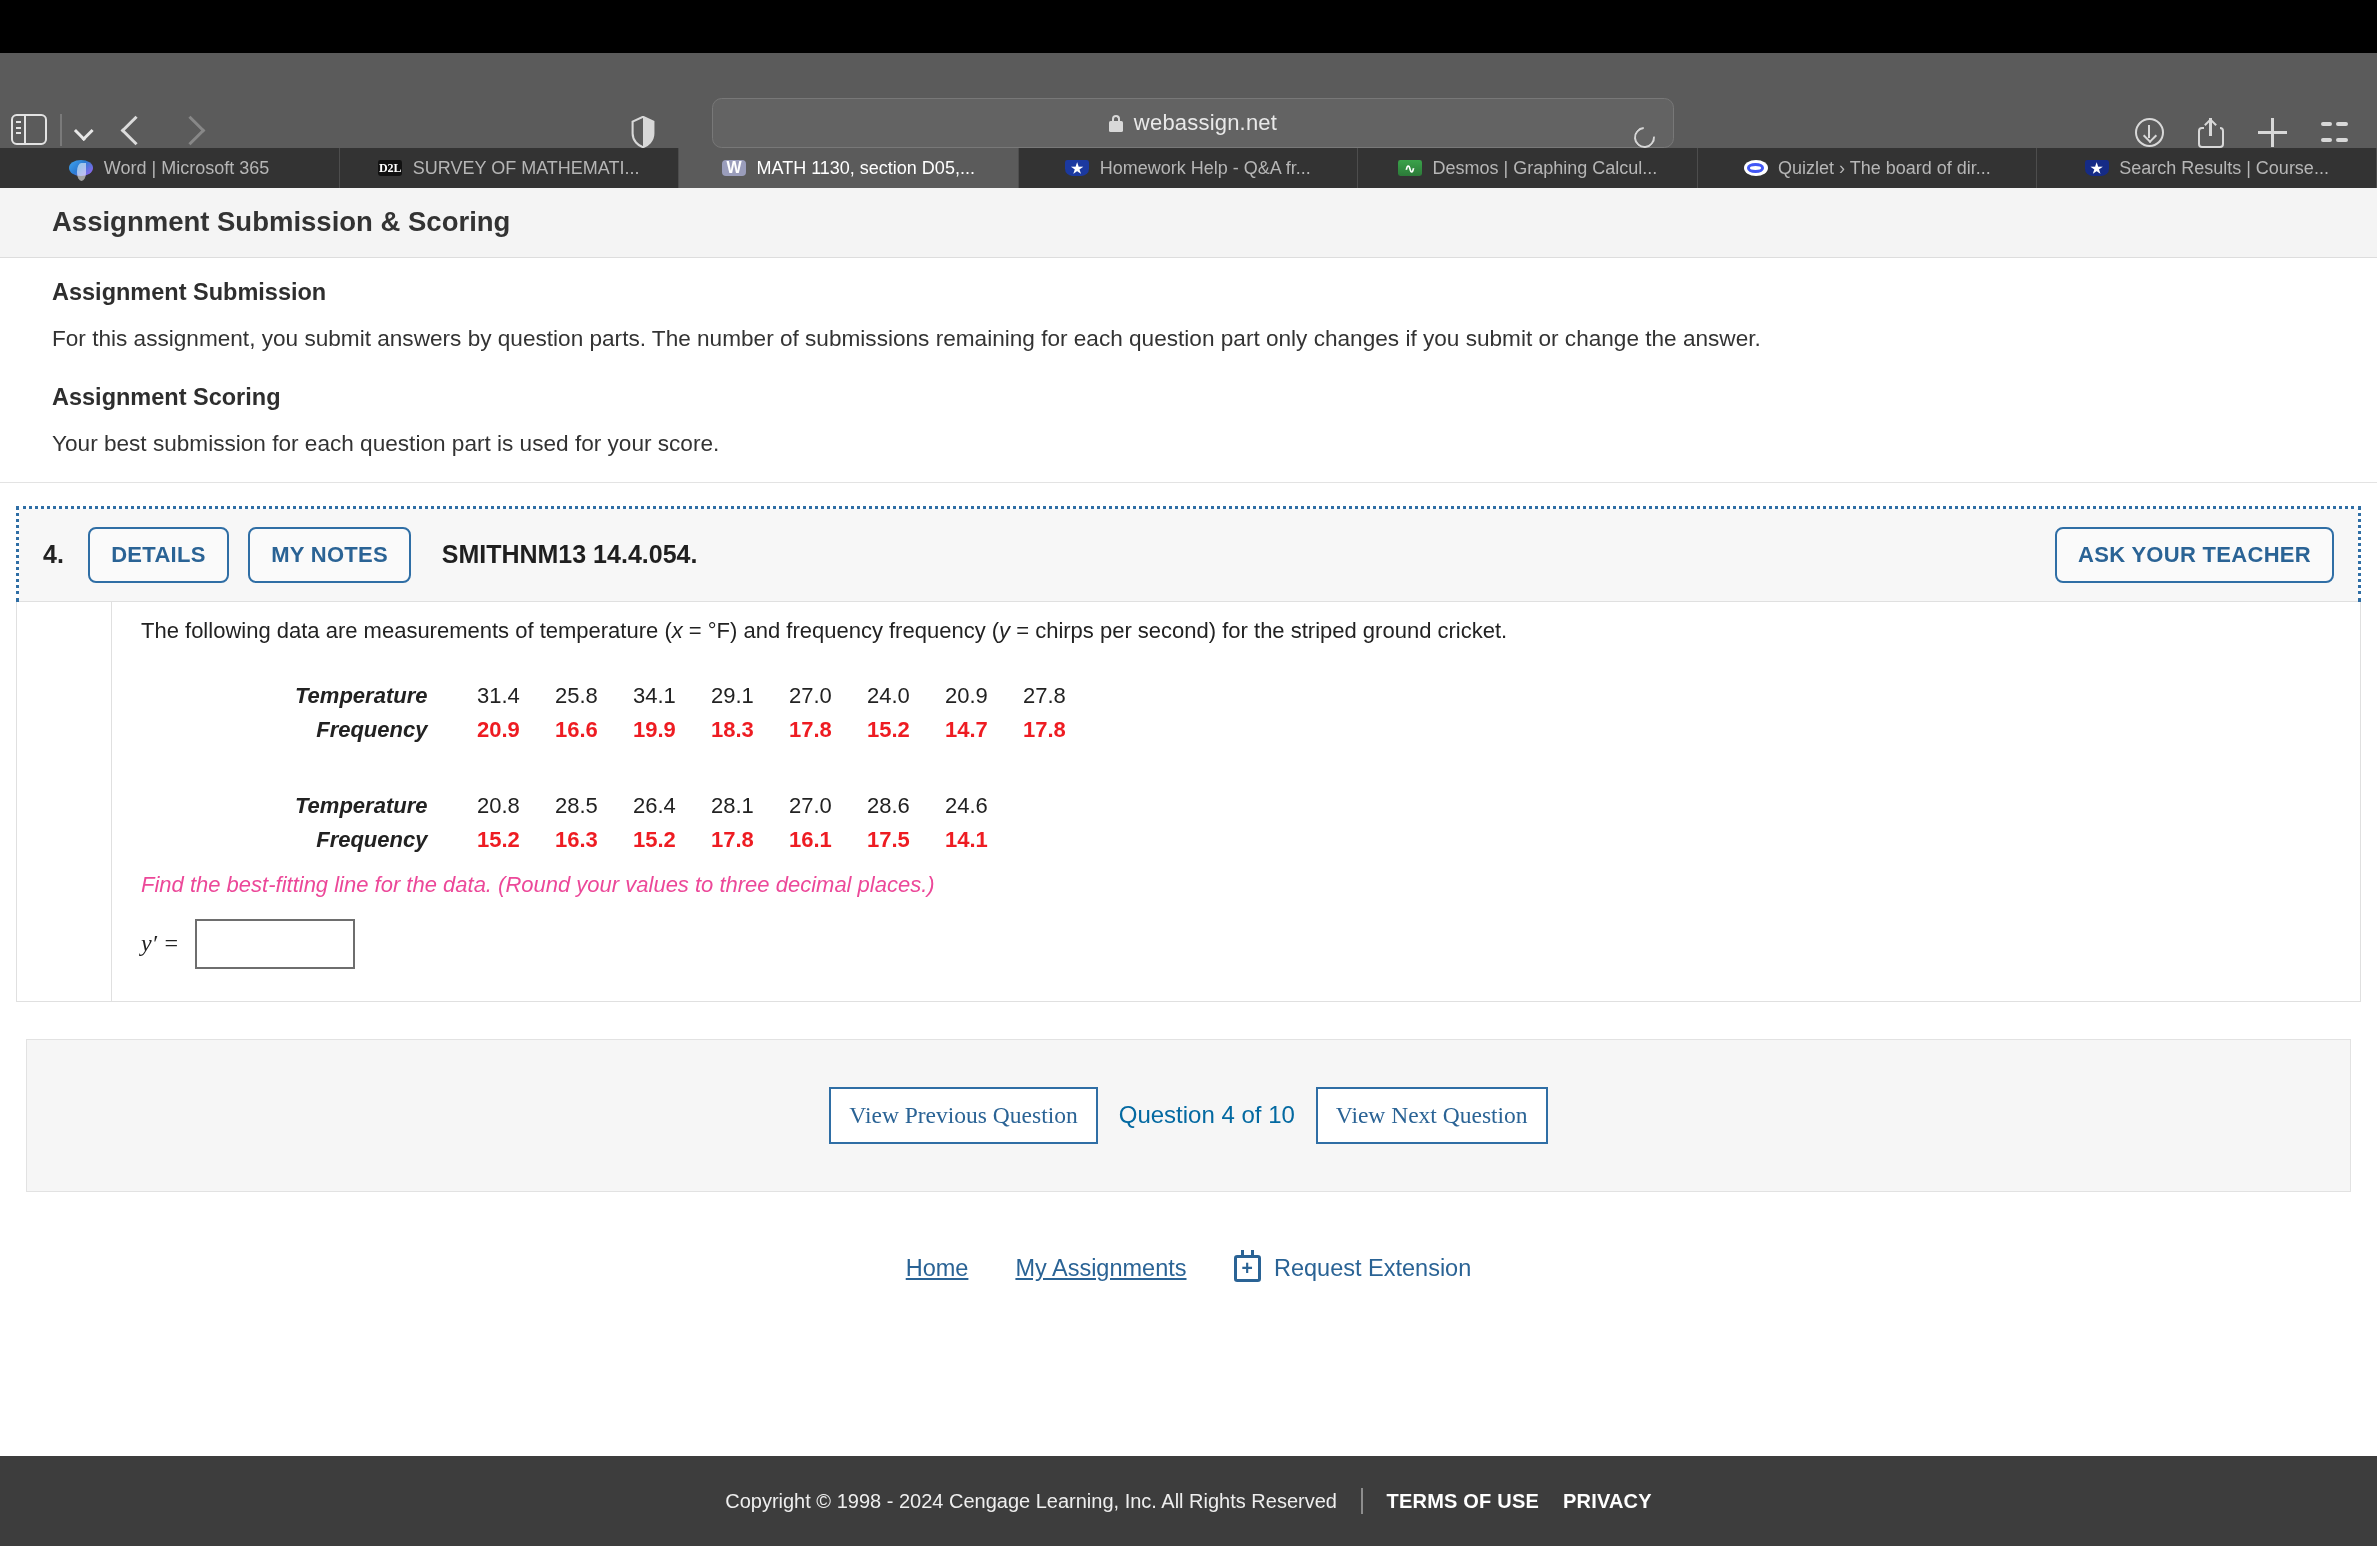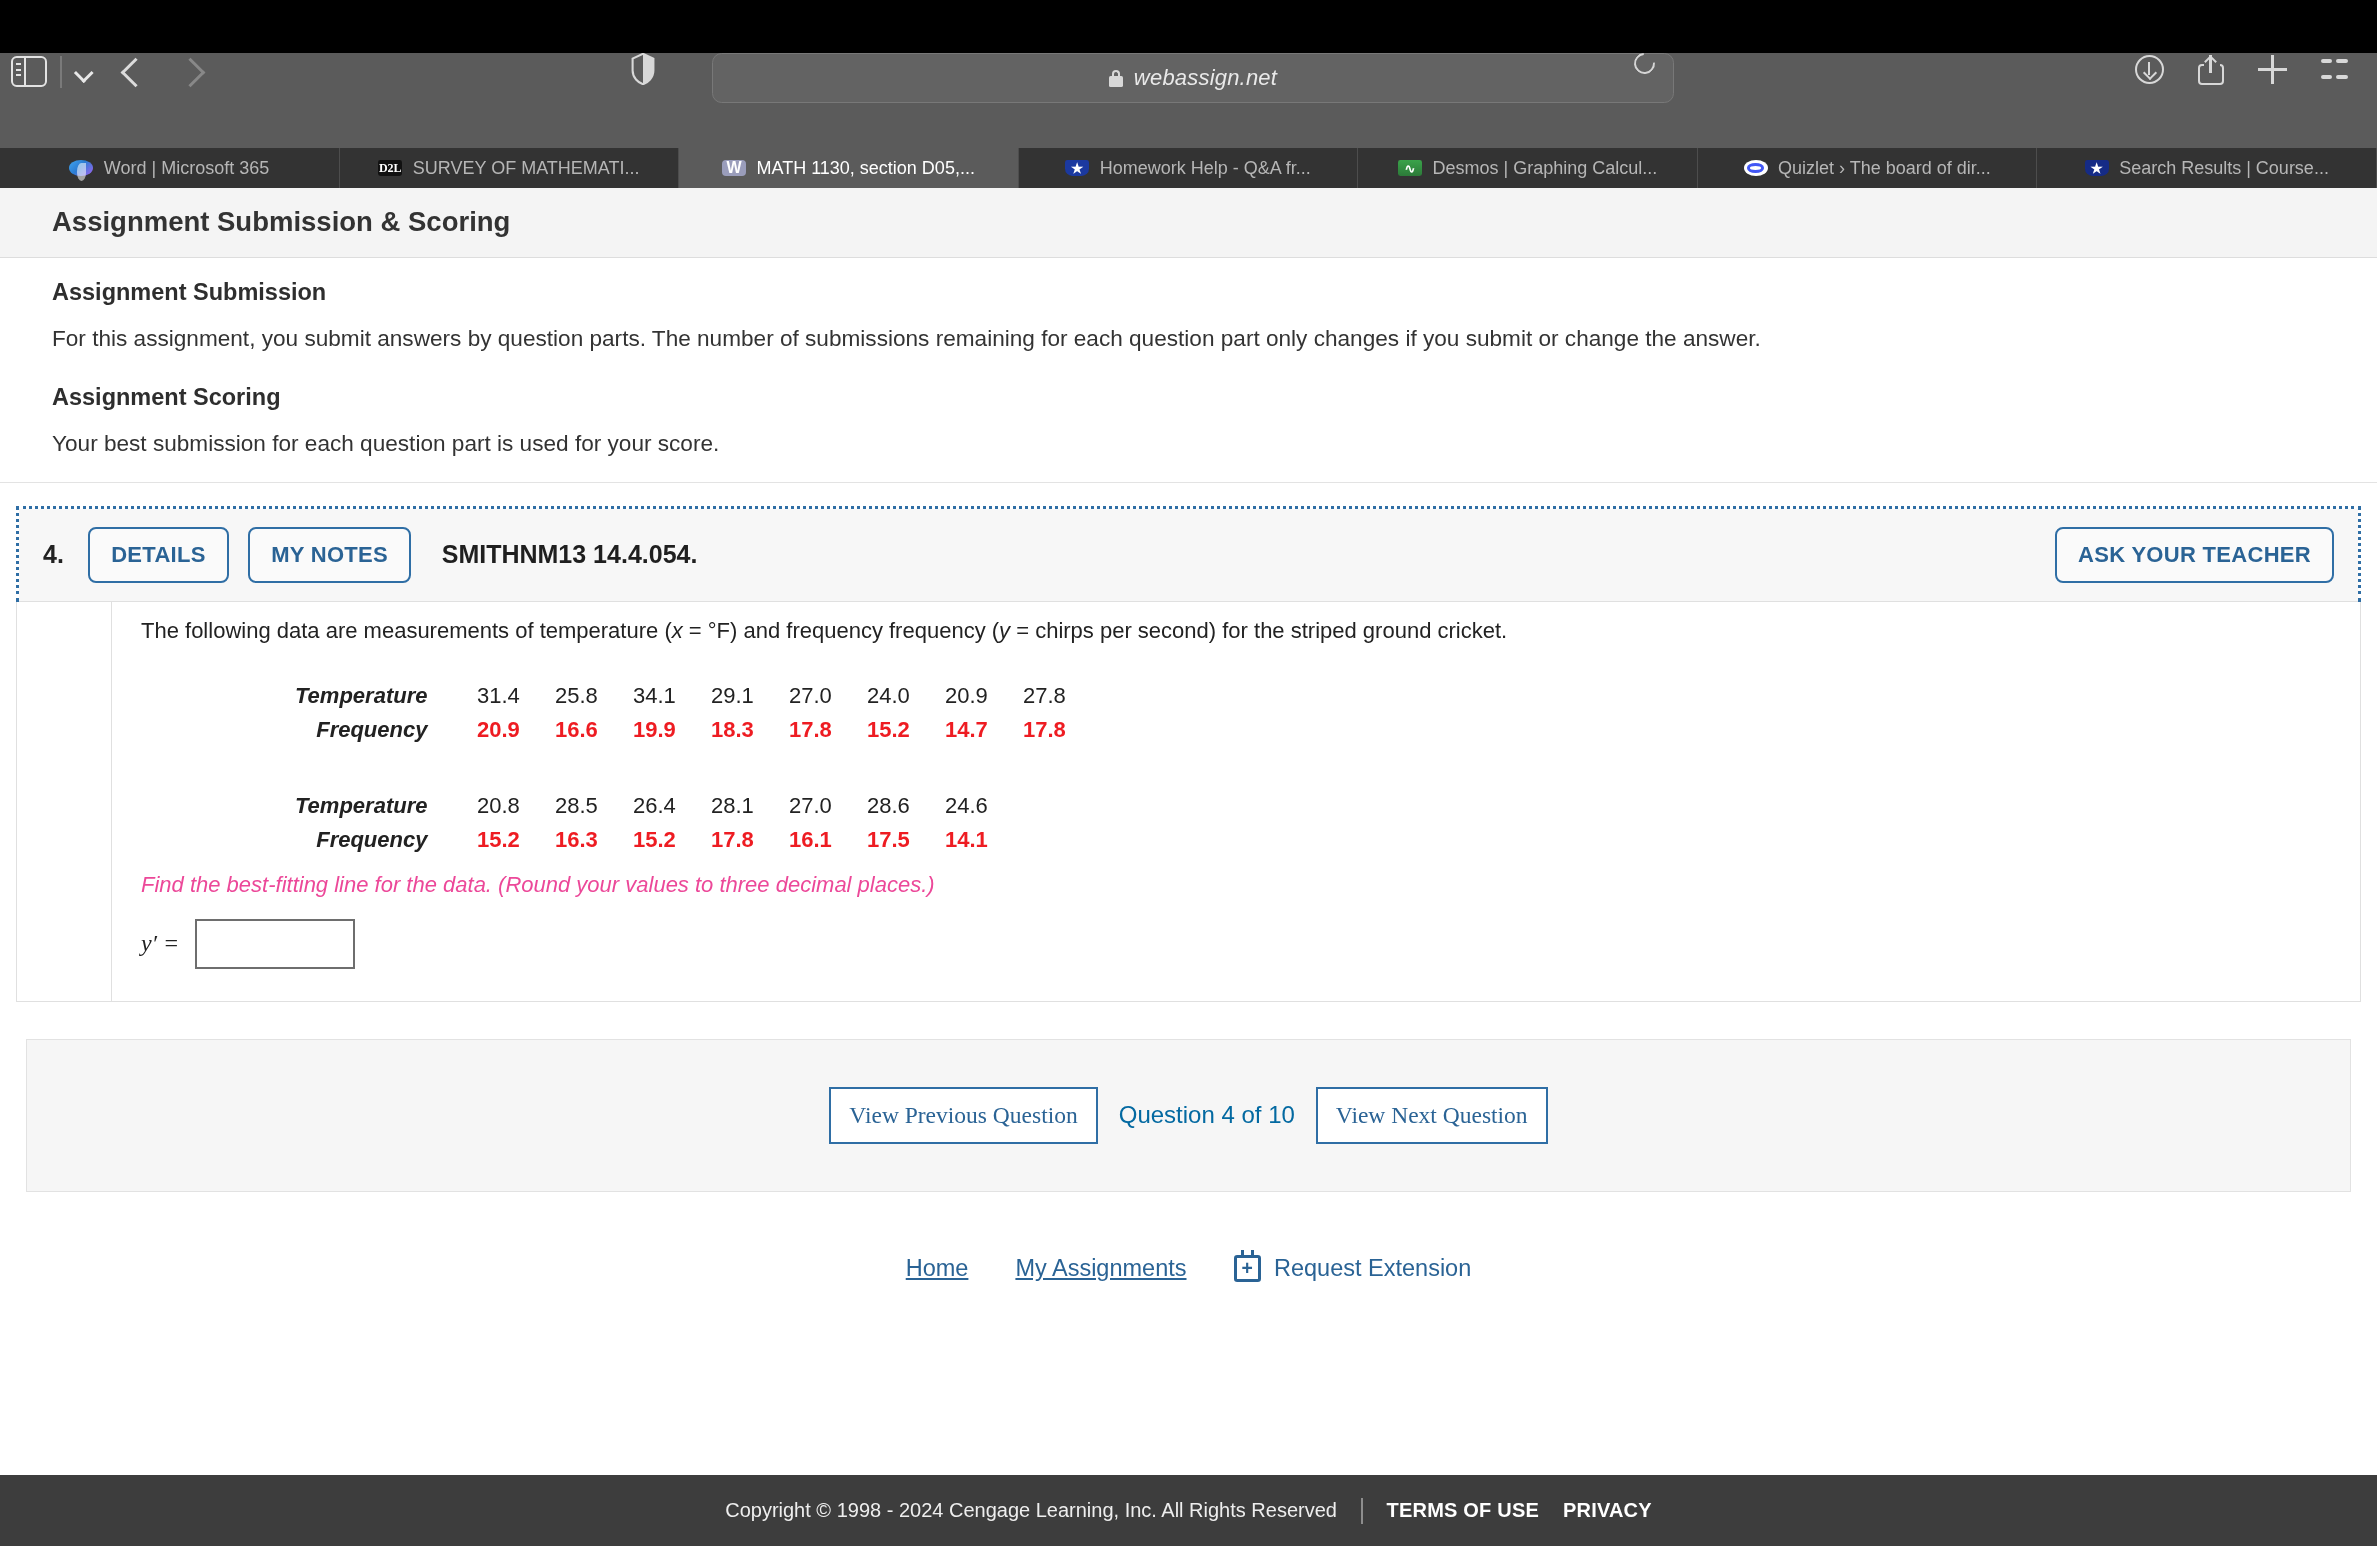--- a/index.html
+++ b/index.html
@@ -11,24 +11,23 @@
   }
 
   
   #browser-window { width: 2377px; height: 1546px; display: flex; flex-direction: column; background:#000; }
 
   .black-strip { height: 53px; background: #000; flex: 0 0 53px; }
 
   .toolbar {
     height: 95px; flex: 0 0 95px;
     background: #5b5b5b;
-    display: flex; align-items: flex-start;
+    display: flex; align-items: flex-end;
     padding: 0 11px;
     position: relative;
-    font-style: italic;
   }
   .tb-left { display: flex; align-items: center; gap: 0; }
   .icon-btn {
     display: flex; align-items: center; justify-content: center;
     cursor: pointer;
   }
   .sidebar-ico { width: 36px; height: 31px; border: 2.8px solid #e3e3e3; border-radius: 5.7px; position: relative; }
   .sidebar-ico:after {
     content:""; position:absolute; left: 10.5px; top: -2.4px; bottom: -2.4px; width: 2.8px; background:#e3e3e3;
   }
@@ -192,21 +191,21 @@
   .ext-wrap { display: flex; align-items: center; gap: 13px; cursor: pointer; }
   .cal-ico { width: 27.5px; height: 27.5px; border: 3.2px solid #2a6395; border-radius: 3.2px; position: relative;
              display:flex; align-items:center; justify-content:center; }
   .cal-ico:before { content:""; position:absolute; top:-8px; left:4px; width:3.2px; height:6.5px; background:#2a6395; }
   .cal-ico:after  { content:""; position:absolute; top:-8px; right:4px; width:3.2px; height:6.5px; background:#2a6395; }
   .cal-plus { font-size: 19.4px; color:#2a6395; font-weight: bold; line-height: 1; }
   .ext-label { color: #2a6395; font-size: 23.5px; }
 
   .copyright-bar {
     position: absolute; bottom: 0; left: 0; right: 0;
-    background: #3d3d3d; height: 71px;
+    background: #3d3d3d; height: 90px;
     display: flex; align-items: center; justify-content: center; gap: 0;
   }
   .cr-text { color: #eeeeee; font-size: 20px; }
   .cr-div { width: 1.6px; height: 26px; background: #8d8d8d; margin: 0 24px; }
   .cr-link { color: #ffffff; font-size: 20px; font-weight: bold; letter-spacing: 0.2px; cursor: pointer; margin-right: 24px; }
   .cr-link:last-child { margin-right: 0; }
 </style>
 </head>
 <body>
 

